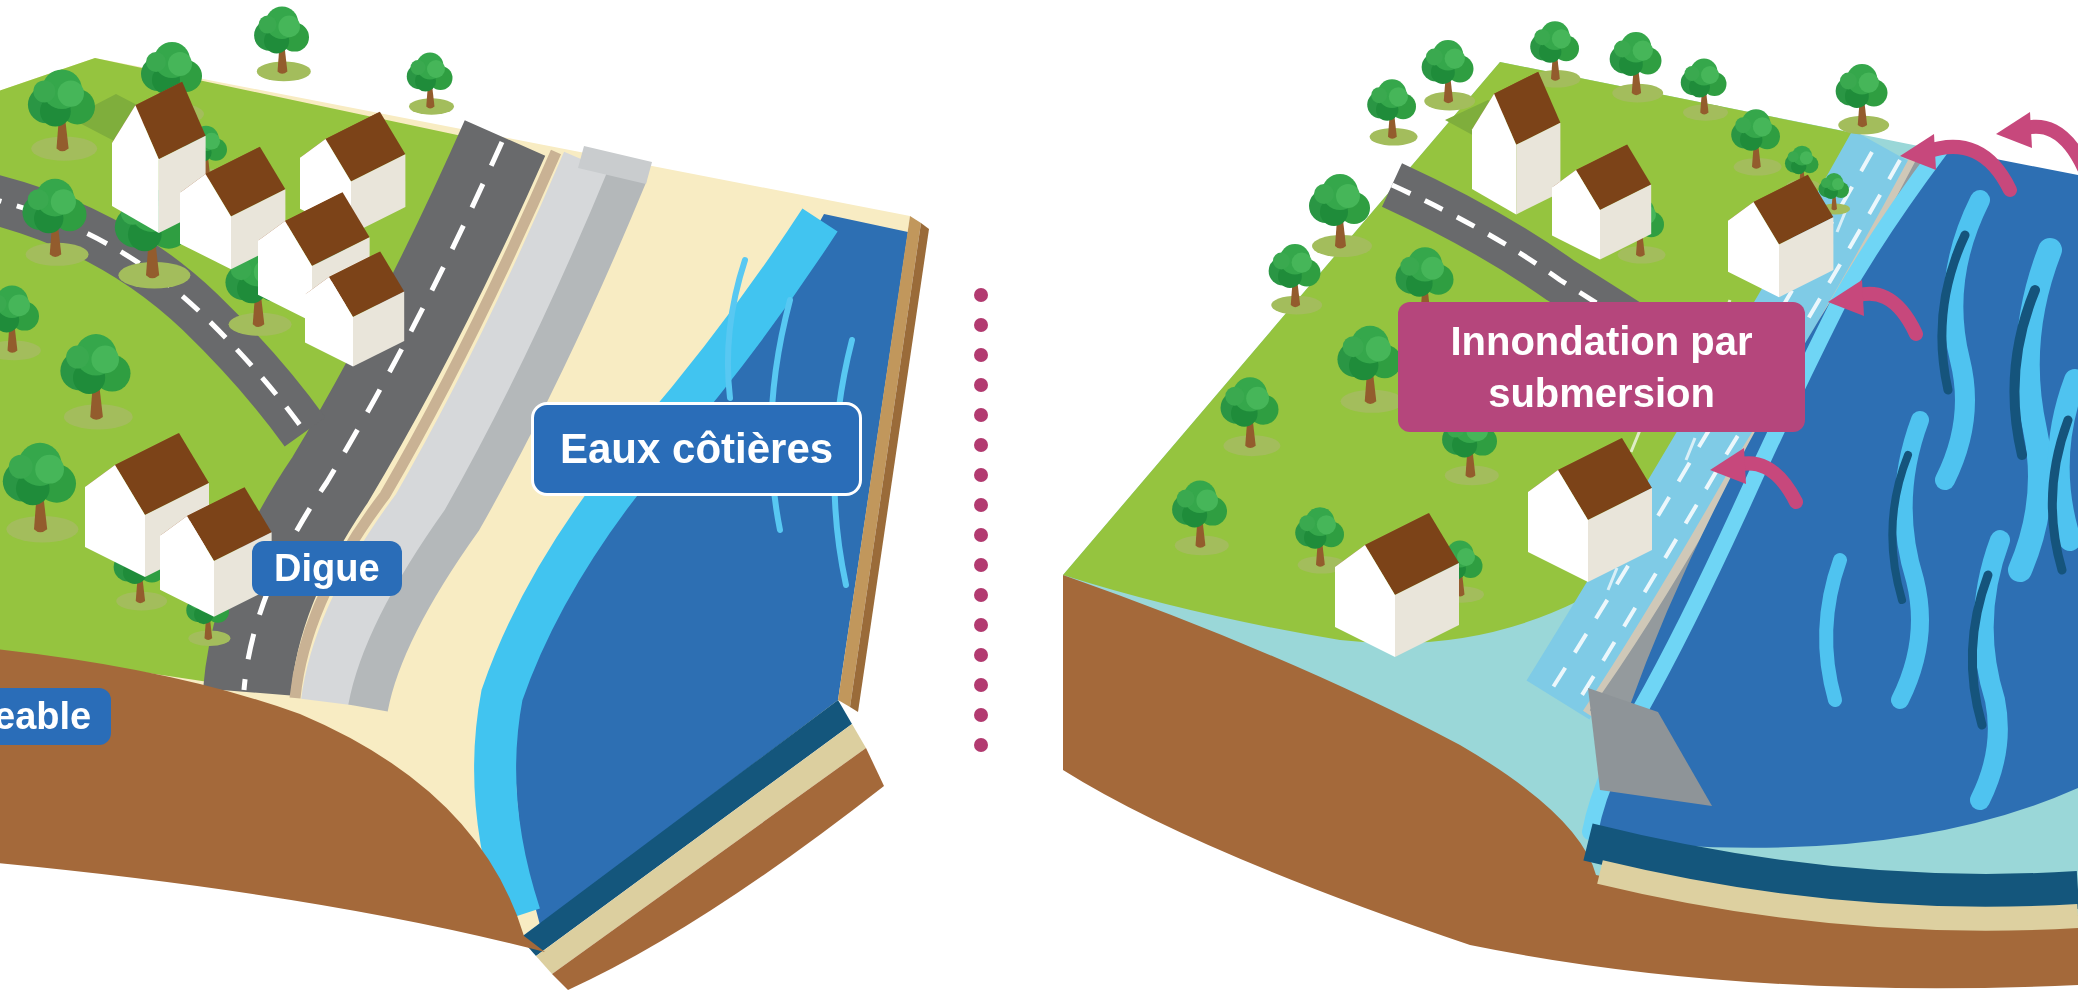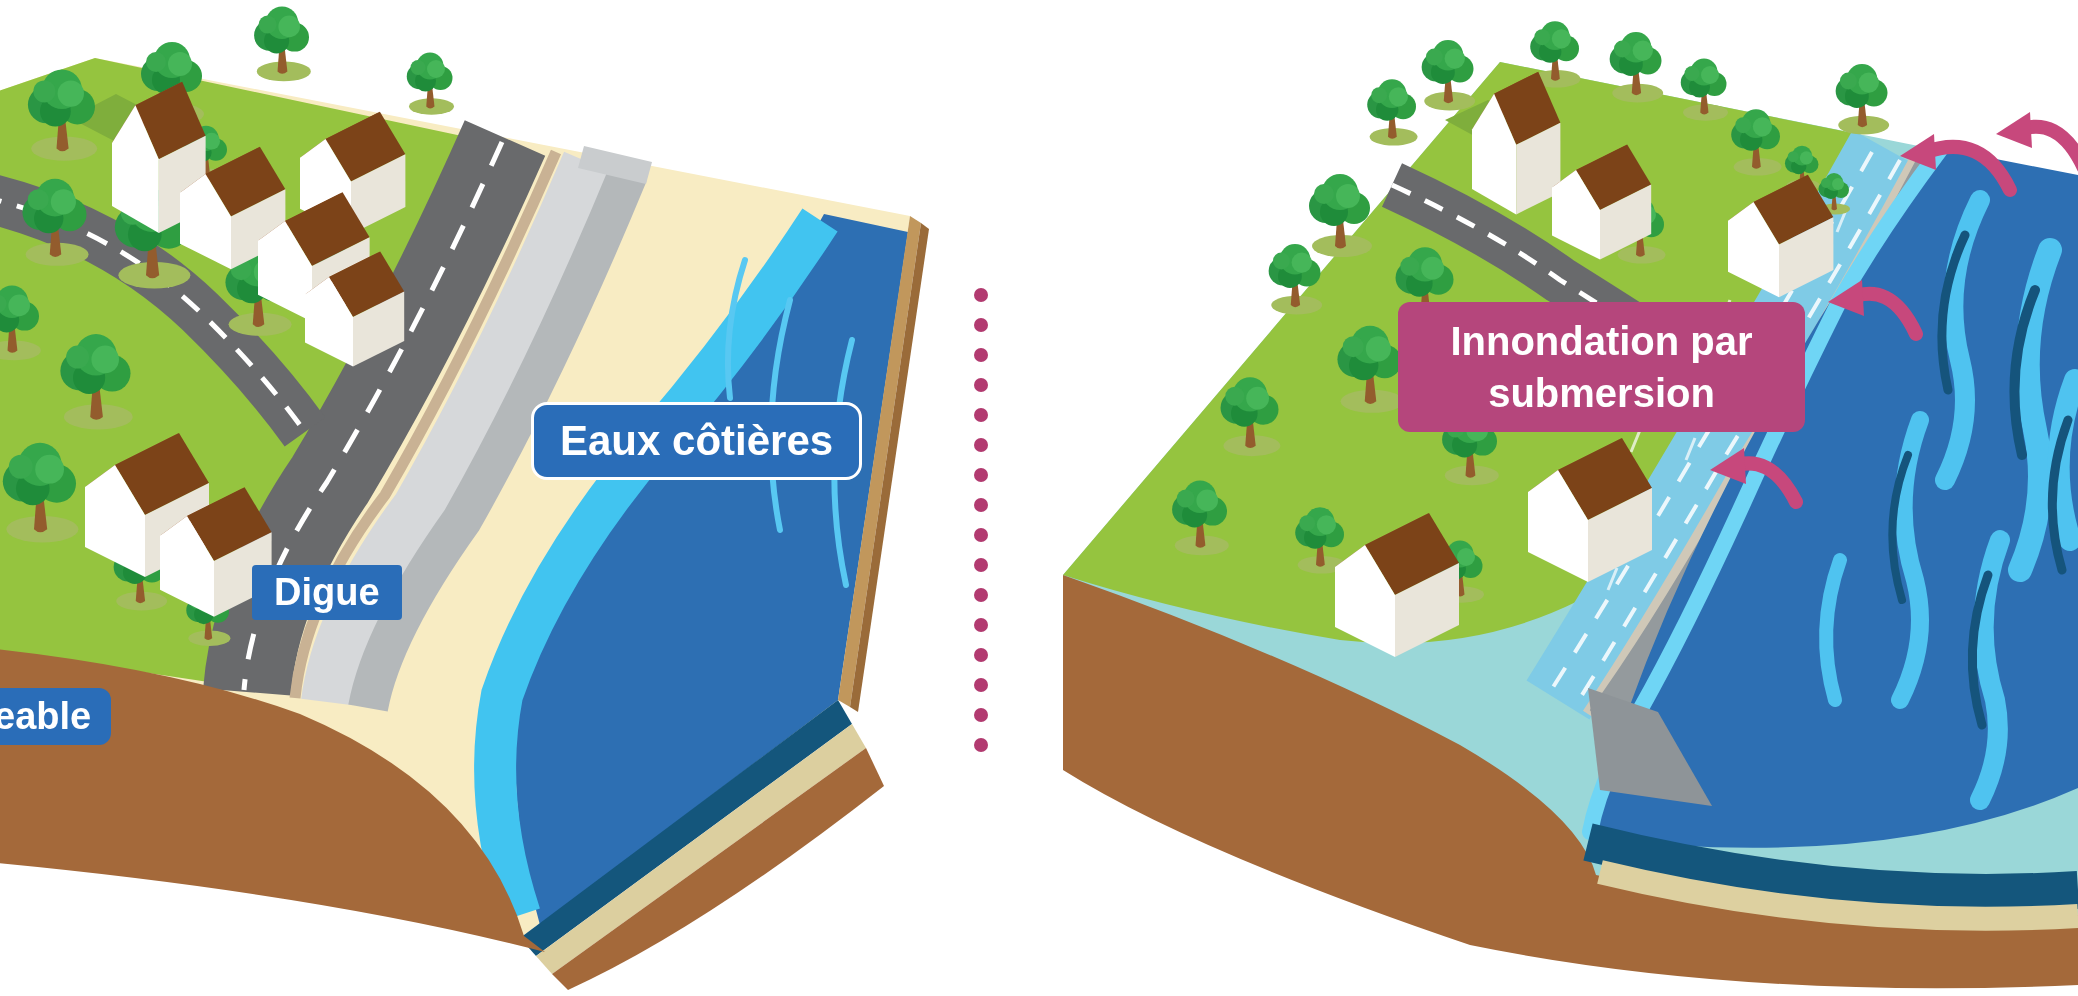--- a/index.html
+++ b/index.html
@@ -7,22 +7,22 @@
     position:relative;width:2078px;height:996px;overflow:hidden;background:#fff;
     font-family:"Liberation Sans",sans-serif;
   }
   .scene{position:absolute;top:0;}
   .badge{
     position:absolute;color:#fff;font-weight:bold;text-align:center;
     display:flex;align-items:center;justify-content:center;
     font-family:"Liberation Sans",sans-serif;
   }
   .badge-blue{background:var(--c-label_blue,#2a6db8);}
-  #badge-eaux{left:531px;top:402px;padding:12px 26px;font-size:42px;border:3px solid #fff;border-radius:16px;}
-  #badge-digue{left:252px;top:541px;padding:6px 22px;font-size:38px;border-radius:4px;margin-top:24px;}
+  #badge-eaux{left:531px;top:402px;padding:20px 26px;font-size:42px;border:3px solid #fff;border-radius:16px;}
+  #badge-digue{left:252px;top:541px;padding:6px 22px;font-size:38px;border-radius:12px;}
   #badge-sable{left:-26px;top:688px;padding:7px 20px;font-size:38px;border-radius:12px;}
   #badge-flood{
     left:1398px;top:302px;width:407px;height:130px;box-sizing:border-box;padding:0 33px;
     font-size:40px;line-height:1.3;border-radius:12px;background:var(--c-flood_badge,#b5467c);
   }
   #divider{
     position:absolute;left:974px;top:288px;width:14px;
     display:flex;flex-direction:column;gap:16px;align-items:center;
   }
   #divider .dot{width:14px;height:14px;border-radius:50%;background:var(--c-divider_dot,#b23a70);}

